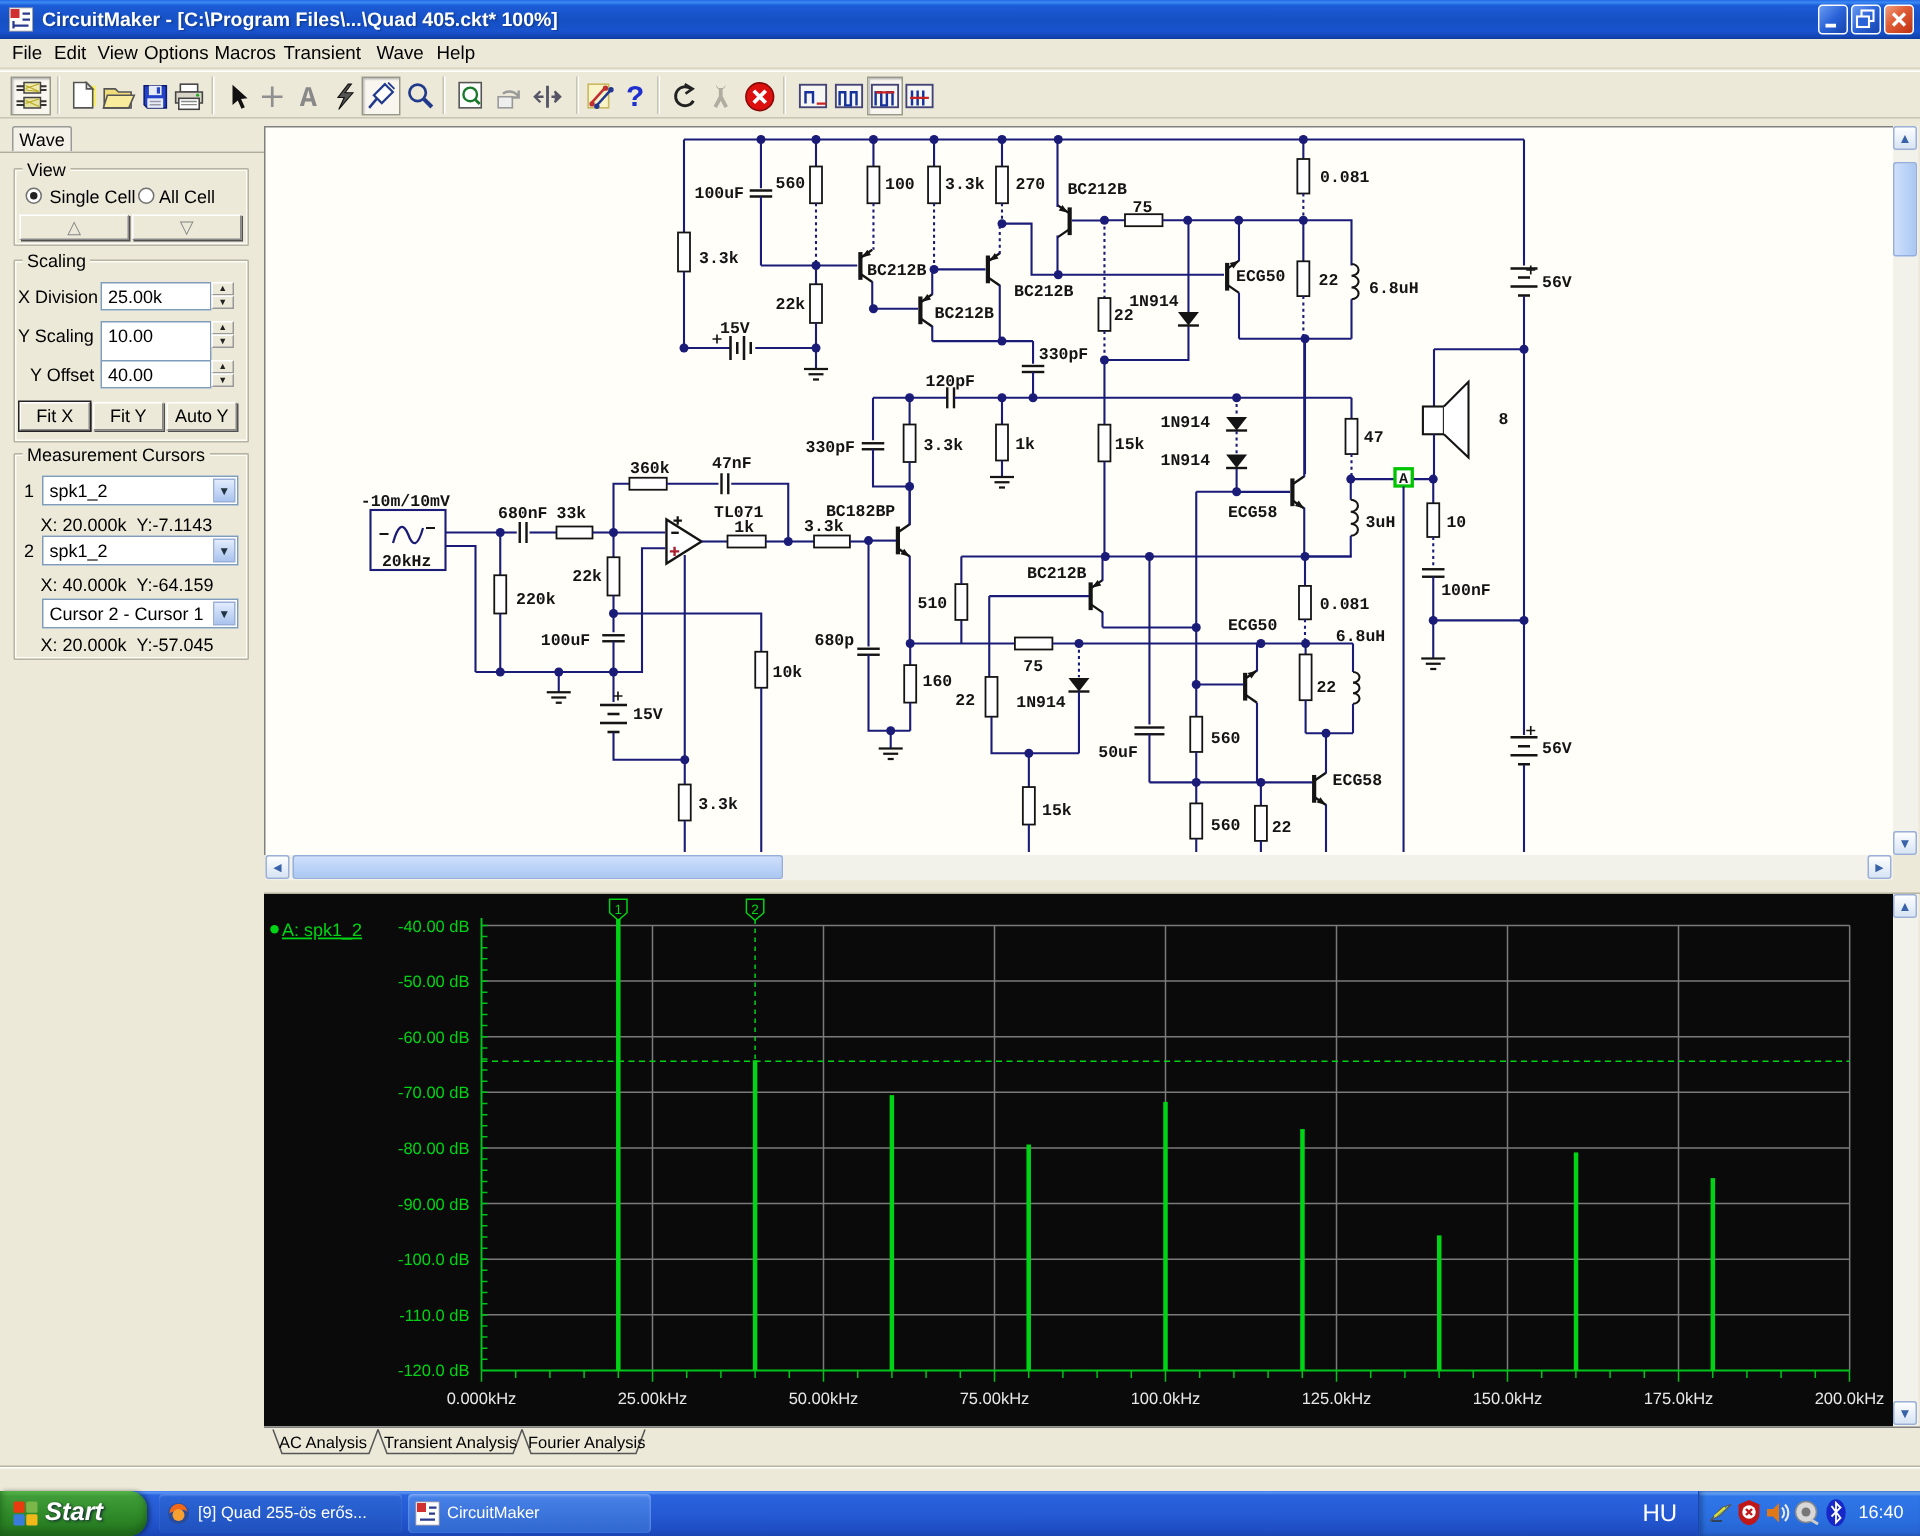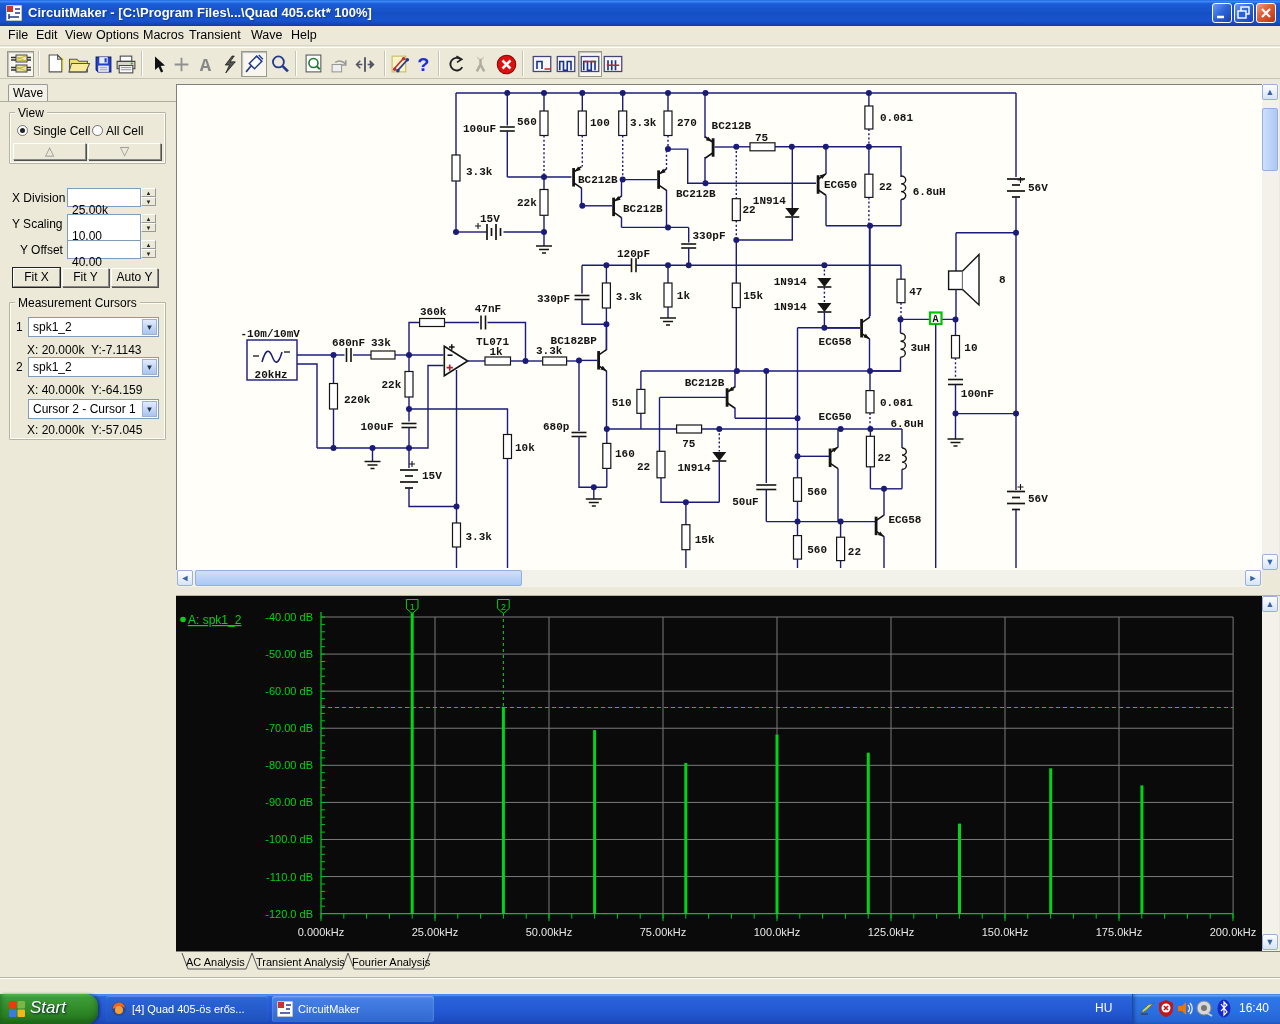--- a/index.html
+++ b/index.html
@@ -13,42 +13,42 @@
 #menubar span { position:absolute; top:2px; }
 #toolbar { left:0; top:47px; width:1280px; height:32px; background:#ece9d8; border-top:1px solid #fff; border-bottom:1px solid #c8c4b4; }
 .tbtn { position:absolute; top:3px; height:26px; display:flex; align-items:center; justify-content:center; }
 .tbtn.press { border:1px solid #998; background:#f8f6ee; box-shadow:inset 1px 1px 1px #bbb; }
 .tsep { position:absolute; top:3px; width:2px; height:25px; border-left:1px solid #c8c4b4; border-right:1px solid #fff; }
 #panel { left:0; top:80px; width:176px; height:912px; background:#ece9d8; font-size:12px; color:#000; }
 .gbox { position:absolute; left:9px; width:157px; border:1px solid #b8b4a4; border-radius:1px; box-shadow:inset 0 0 0 1px #fdfdf8; }
 .glab { position:absolute; top:-7px; left:5px; background:#ece9d8; padding:0 3px; font-size:12px; }
 .btn { position:absolute; background:#ece9d8; border:1px solid #888; border-top-color:#fff; border-left-color:#fff;
   box-shadow:1px 1px 0 #505050; font-size:12px; text-align:center; }
-.inp { position:absolute; background:#fff; border:1px solid #7f9db9; font-size:12px; padding:14px 0 0 4px; }
+.inp { position:absolute; background:#fff; border:1px solid #7f9db9; font-size:12px; padding:2px 0 0 4px; }
 .radio { position:absolute; width:11px; height:11px; border-radius:50%; border:1px solid #707070; background:#fff; }
 .spin { position:absolute; width:15px; height:19px; }
 .spin div { position:absolute; left:0; width:15px; height:9px; background:#ece9d8; border:1px solid #999; border-top-color:#fff; border-left-color:#fff; font-size:6px; text-align:center; color:#222; line-height:8px;}
 .combo { position:absolute; background:#fff; border:1px solid #7f9db9; font-size:12px; }
 .combo .t { position:absolute; left:4px; top:2px; }
 .combo .d { position:absolute; right:1px; top:1px; bottom:1px; width:15px; background:linear-gradient(180deg,#e2ecfd,#aac4ee); border:1px solid #9ab0d8; color:#234; font-size:8px; text-align:center; line-height:15px; }
 #schemwrap { left:176px; top:84px; width:1087px; height:486px; border-top:1px solid #808080; border-left:1px solid #808080; background:#fffef8; }
 #vsb1 { left:1262px; top:84px; width:17px; height:486px; background:#f2f1ea; }
 #hsb { left:177px; top:570px; width:1085px; height:17px; background:#f2f1ea; }
 .sbtn { position:absolute; width:16px; height:16px; background:linear-gradient(180deg,#fdfefe,#d7e4f5); border:1px solid #9ab0d8; border-radius:2px; color:#3a62a8; font-size:9px; text-align:center; line-height:15px; }
 .sthumb { position:absolute; background:linear-gradient(90deg,#cfdffc,#aac8f2); border:1px solid #94aede; border-radius:2px; }
 .sthumbh { position:absolute; background:linear-gradient(180deg,#cfdffc,#aac8f2); border:1px solid #94aede; border-radius:2px; }
 #sep { left:176px; top:587px; width:1104px; height:9px; background:#ece9d8; border-bottom:1px solid #b8b4a4;}
 #plot { left:176px; top:596px; width:1086px; height:355px; background:#0a0a0a; }
 #vsb2 { left:1262px; top:596px; width:17px; height:355px; background:#f2f1ea; }
 #tabs { left:176px; top:951px; width:1104px; height:21px; background:#ece9d8; border-top:1px solid #808080; }
 #botstrip { left:0; top:972px; width:1280px; height:22px; background:#ece9d8; }
 #taskbar { left:0; top:994px; width:1280px; height:30px; background:linear-gradient(180deg,#3f7cf0 0%,#5a95f5 4%,#2a63dd 9%,#2459d3 55%,#1e4ec4 85%,#1a45b4 100%); }
 #start { position:absolute; left:0; top:0; width:98px; height:30px; border-radius:0 12px 12px 0;
   background:linear-gradient(180deg,#5bbf52 0%,#3f9c38 12%,#2f8928 55%,#267a20 90%); box-shadow:inset 0 -3px 6px #1c5e18, 2px 0 3px rgba(0,0,0,.4);
-  color:#fff; font-size:17px; font-weight:normal; font-style:italic; }
+  color:#fff; font-size:17px; font-weight:bold; font-style:italic; }
 .task { position:absolute; top:2px; height:26px; border-radius:3px; color:#fff; font-size:11px; }
 #tray { position:absolute; right:0; top:0; width:148px; height:30px; background:linear-gradient(180deg,#4b8bf5 0%,#67a5f7 5%,#2f76e8 12%,#2a6fe0 60%,#2461ce 100%); border-left:1px solid #1a48a8; box-shadow:inset 2px 0 3px rgba(0,0,0,.25); }
 svg text { font-family:"Liberation Mono",monospace; }
 svg.ui text { font-family:"Liberation Sans",sans-serif; }
 </style></head><body>
 
 <div class="abs" id="title">
   <svg class="abs" style="left:6px;top:5px" width="16" height="16" viewBox="0 0 16 16">
       <rect x="0" y="0" width="16" height="16" fill="#fff" stroke="#888"></rect>
       <rect x="1" y="1" width="6" height="6" fill="#d03030"></rect>
@@ -250,20 +250,23 @@
       <span class="glab">View</span>
     </div>
   <div class="radio" style="left:17px;top:45px"></div>
     <div class="abs" style="left:20px;top:48px;width:5px;height:5px;border-radius:50%;background:#222"></div>
   <span class="abs" style="left:33px;top:44px">Single Cell</span>
   <div class="radio" style="left:92px;top:45px"></div>
   <span class="abs" style="left:106px;top:44px">All Cell</span>
   <div class="btn" style="left:13px;top:63px;width:73px;height:17px;color:#888">△</div>
   <div class="btn" style="left:88px;top:63px;width:73px;height:17px;color:#888">▽</div>
 
+  <div class="gbox" style="top:93px;height:122px">
+      <span class="glab">Scaling</span>
+    </div>
   <span class="abs" style="left:12px;top:111px">X Division</span>
   <div class="inp" style="left:67px;top:108px;width:74px;height:19px">25.00k</div>
   <div class="spin" style="left:141px;top:108px">
       <div style="top:0">▲</div>
       <div style="top:9px">▼</div>
     </div>
   <span class="abs" style="left:12px;top:137px">Y Scaling</span>
   <div class="inp" style="left:67px;top:134px;width:74px;height:33px">10.00</div>
   <div class="spin" style="left:141px;top:134px">
       <div style="top:0">▲</div>
@@ -834,32 +837,32 @@
         <rect x="9.5" y="9.5" width="7.5" height="7.5" fill="#f0b818" rx="1"></rect>
       </svg>
       <span class="abs" style="left:30px;top:4px;text-shadow:1px 1px 2px #123">Start</span>
     </div>
   <div class="task" style="left:106px;width:162px;background:linear-gradient(180deg,#2c66d8,#1f51bd);box-shadow:inset 0 1px 1px #5a8ae8">
     <svg class="abs" style="left:5px;top:5px" width="16" height="16" viewBox="0 0 16 16">
         <circle cx="8" cy="8" r="7" fill="#2a4a9c"></circle>
         <path d="M2,8 a6,6 0 0 1 12,-1 c-2,-2 -5,-2 -7,0 a5,5 0 0 0 -5,1" fill="#f06818"></path>
         <circle cx="8" cy="9" r="4" fill="#f5a030"></circle>
       </svg>
-    <span class="abs" style="left:26px;top:7px">[4] Quad 405-ös erős...</span>
+    <span class="abs" style="left:26px;top:7px">[9] Quad 255-ös erős...</span>
     </div>
   <div class="task" style="left:272px;width:162px;background:linear-gradient(180deg,#4882e8,#3068d0);box-shadow:inset 0 1px 2px #8ab0f5">
     <svg class="abs" style="left:5px;top:5px" width="16" height="16" viewBox="0 0 16 16">
         <rect width="16" height="16" fill="#fff" stroke="#889"></rect>
         <rect x="1" y="1" width="6" height="6" fill="#d03030"></rect>
         <path d="M3,12 h10 M9,4 h5 M9,8 h4" stroke="#2a3a8c" stroke-width="1.5"></path>
       </svg>
     <span class="abs" style="left:26px;top:7px">CircuitMaker</span>
     </div>
   <div id="tray">
-    <span class="abs" style="left:-38px;top:7px;color:#fff;font-size:12px">HU</span>
+    <span class="abs" style="left:-38px;top:7px;color:#fff;font-size:16px">HU</span>
     <svg class="abs" style="left:6px;top:7px" width="17" height="16" viewBox="0 0 17 16">
         <path d="M1,13 L9,4 L15,2 L8,9 Z" fill="#d8d8d8" stroke="#555" stroke-width="0.8"></path>
         <path d="M3,11 L10,4 L13,3 L7,9 Z" fill="#30a030"></path>
         <path d="M4,10 L11,4" stroke="#e8e030" stroke-width="1.5"></path>
         <path d="M2,13 h7" stroke="#333"></path>
       </svg>
     <svg class="abs" style="left:25px;top:6px" width="16" height="17" viewBox="0 0 16 17">
         <path d="M8,0 L15,3 V9 C15,13 12,16 8,17 C4,16 1,13 1,9 V3 Z" fill="#c01818"></path>
         <circle cx="8" cy="8" r="4.5" fill="#fff"></circle>
         <path d="M6,6 L10,10 M10,6 L6,10" stroke="#c01818" stroke-width="1.6"></path>

